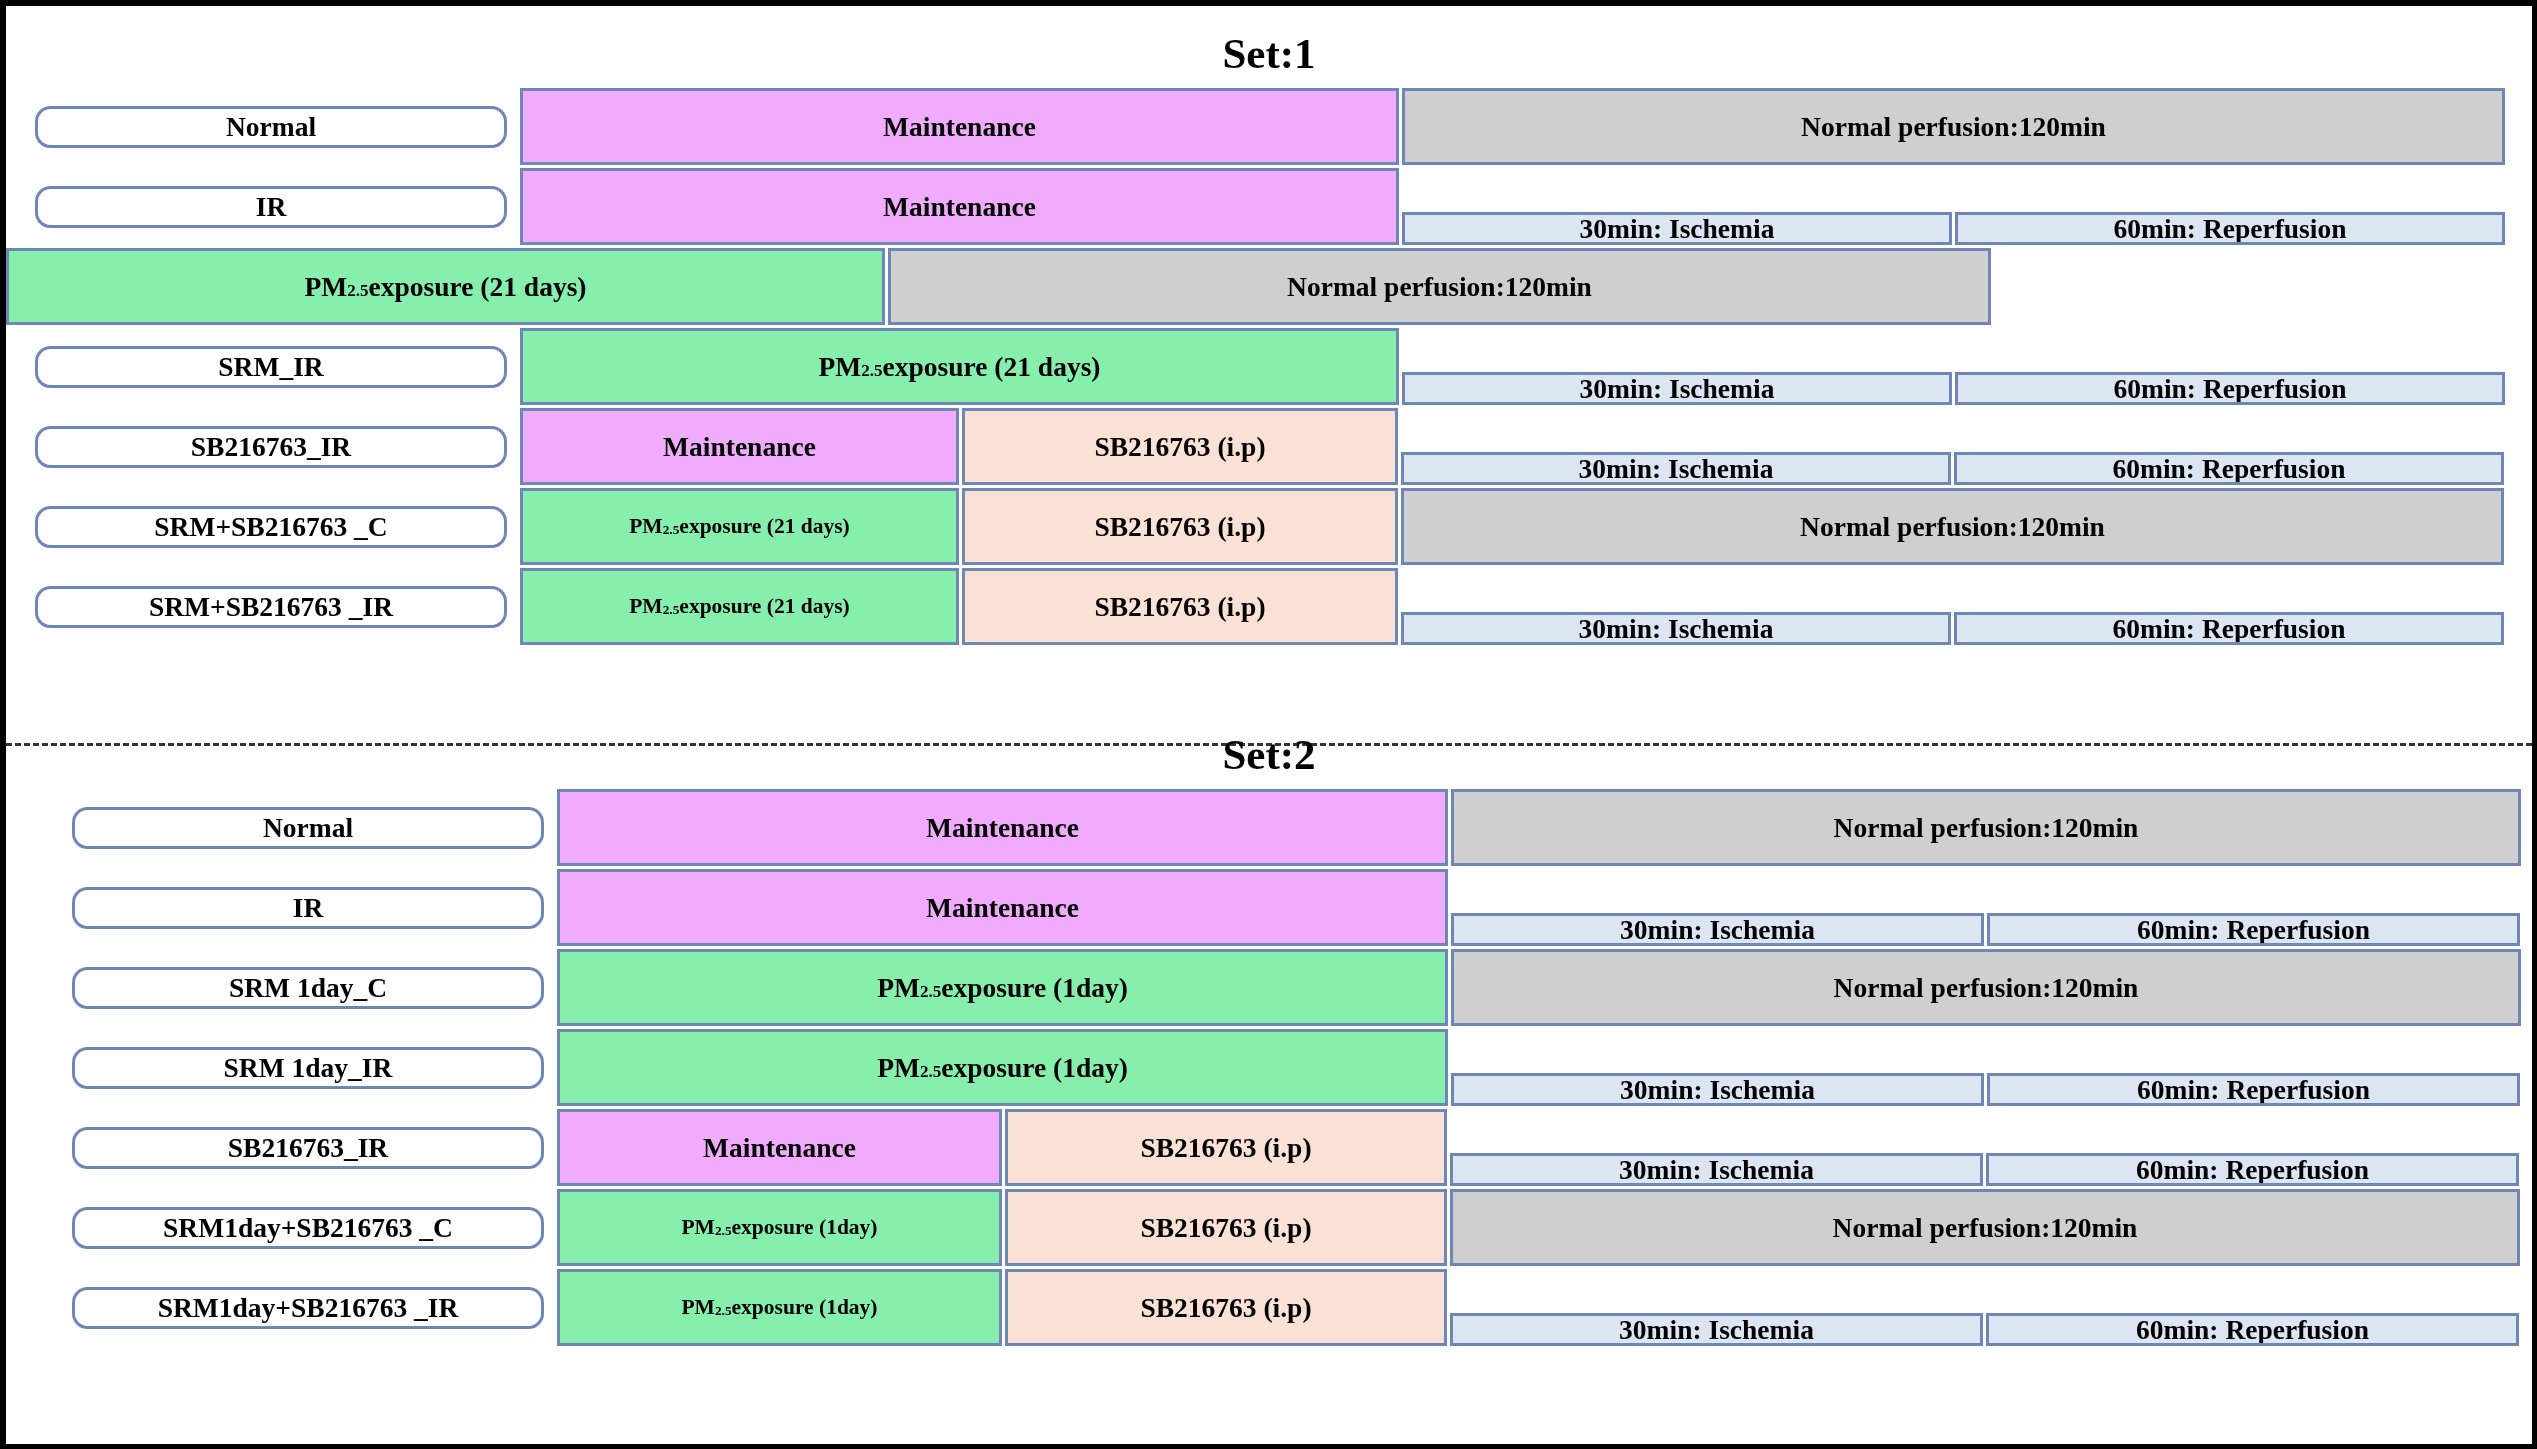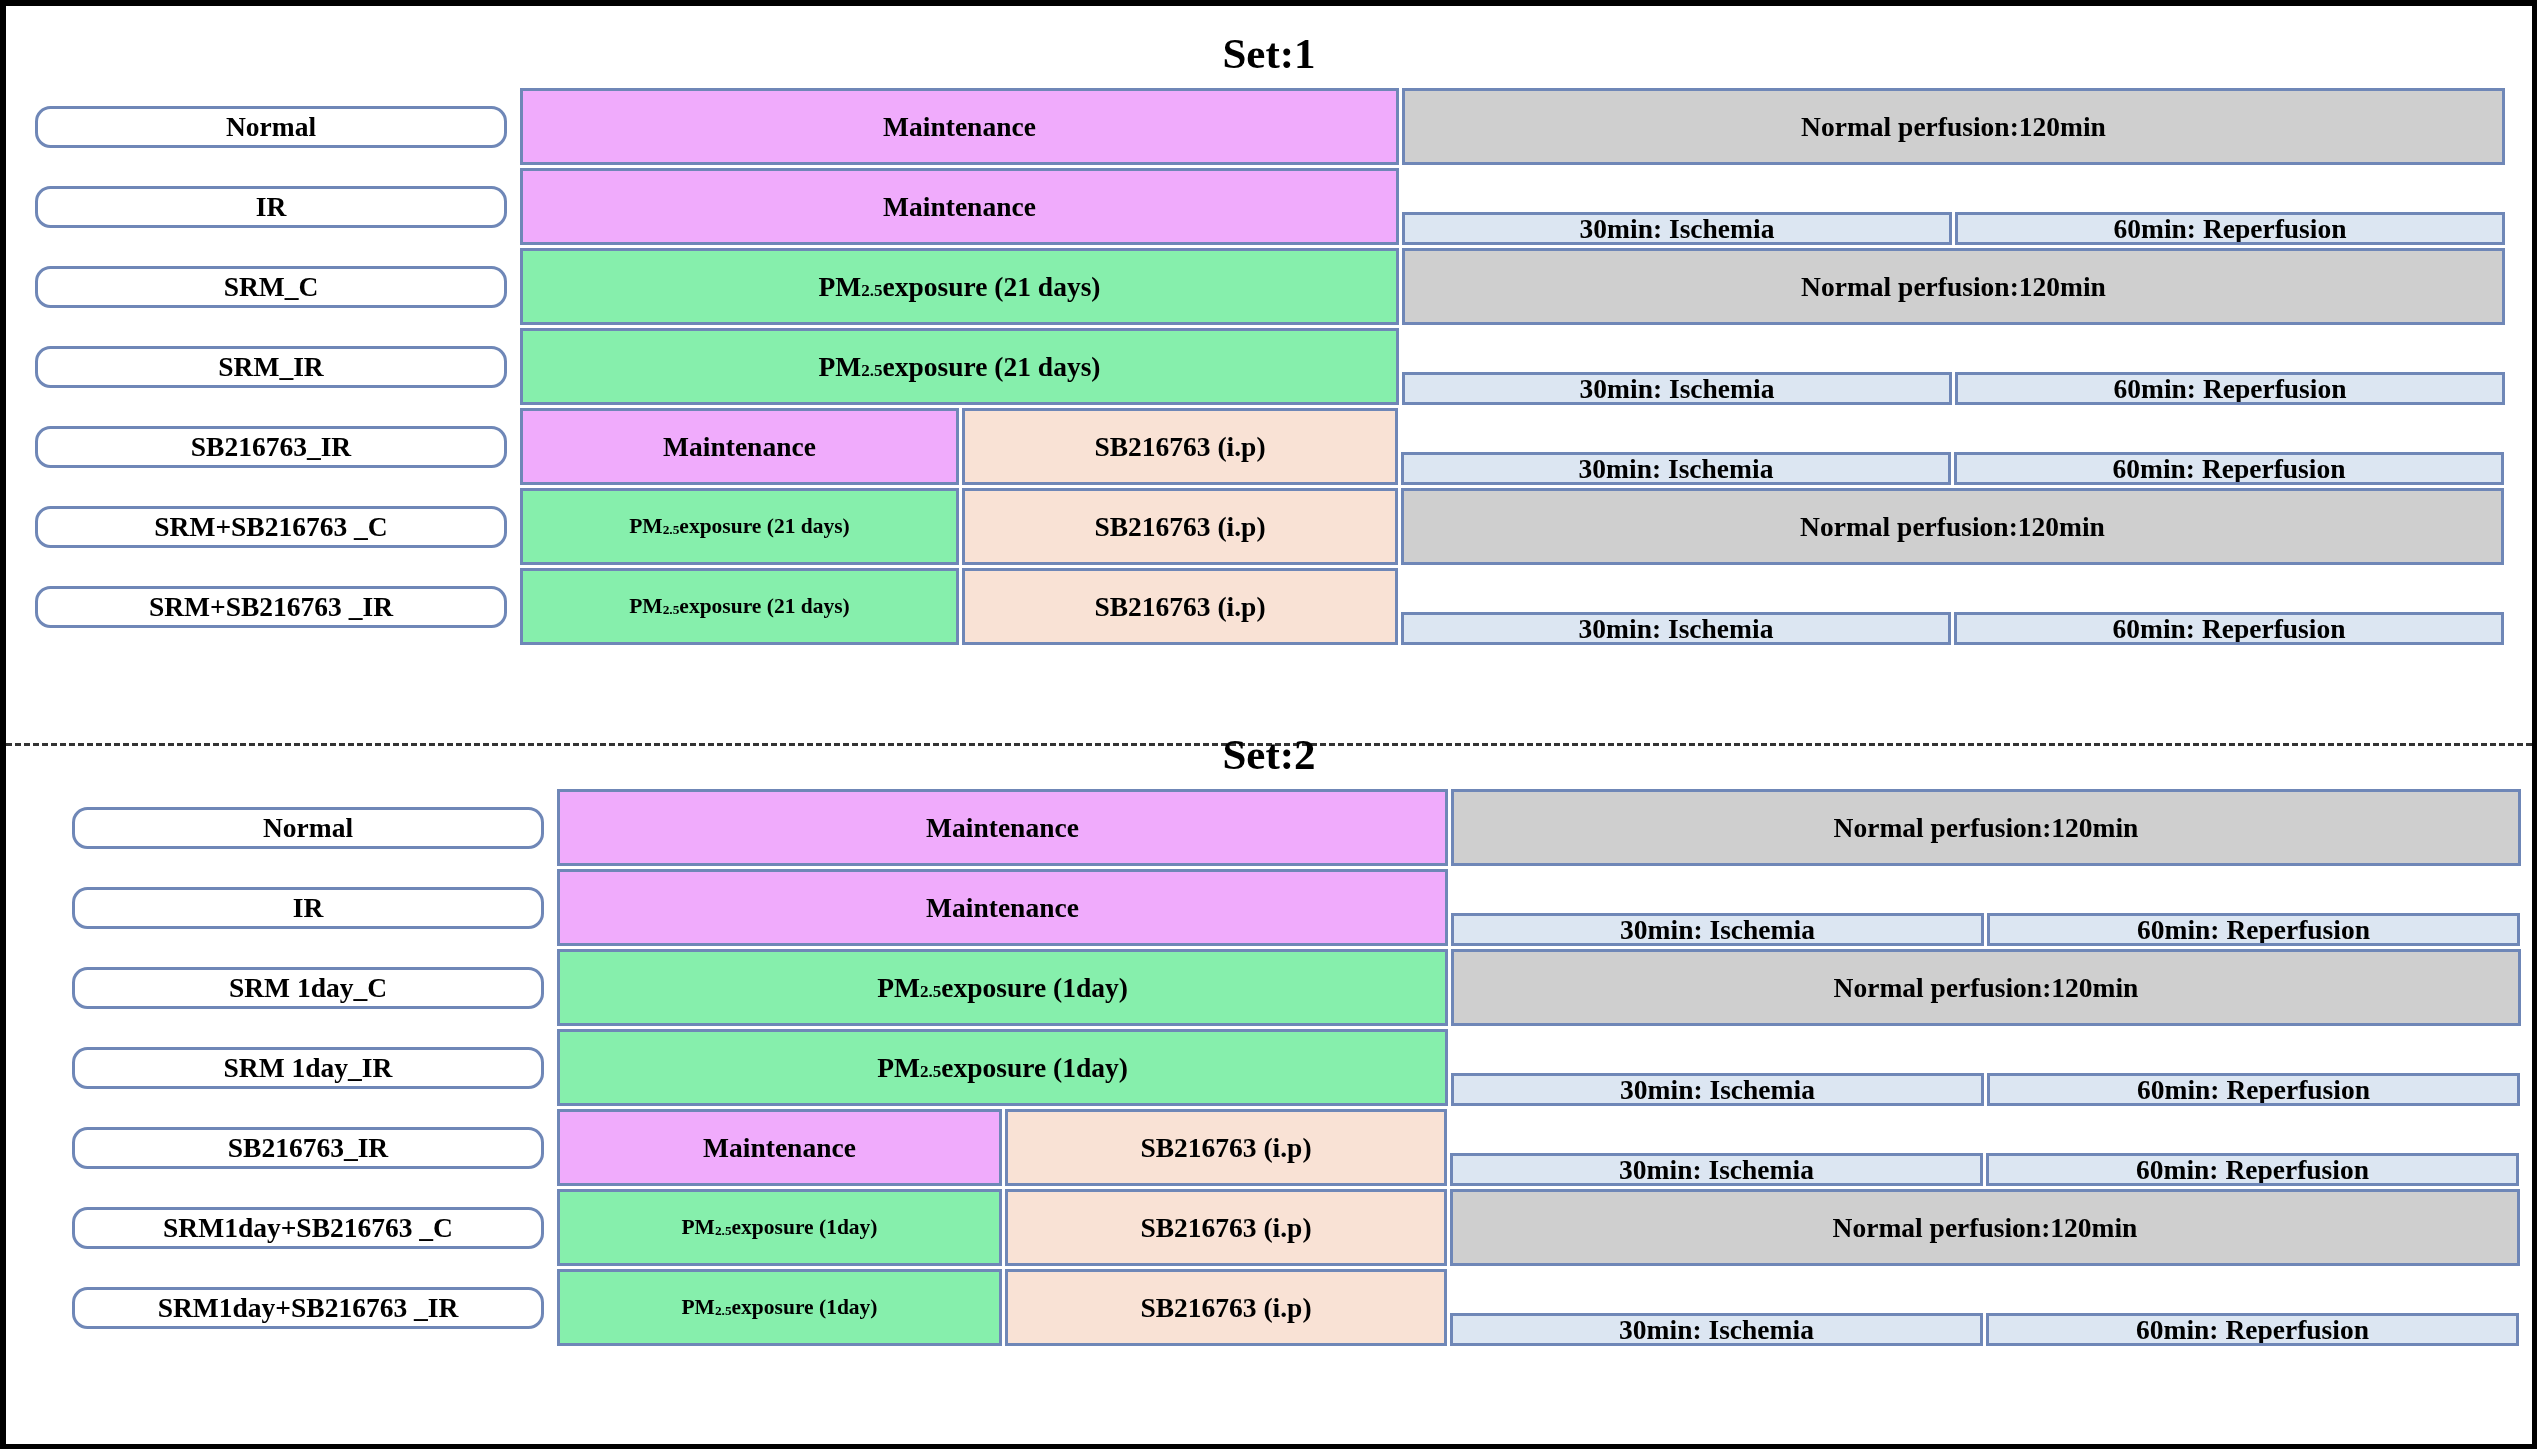--- a/index.html
+++ b/index.html
@@ -146,21 +146,20 @@
           <div class="cell c-yellow treat-full">Maintenance</div>
           <div class="cell c-gray out-full">Normal perfusion:120min</div>
         </div>
         <div class="proto-row">
           <div class="row-label">IR</div>
           <div class="cell c-yellow treat-full">Maintenance</div>
           <div class="cell c-blue out-half">30min: Ischemia</div>
           <div class="cell c-blue out-half">60min: Reperfusion</div>
         </div>
         <div class="proto-row">
-          <div class="row-label">SRM_C</div>
           <div class="cell c-green treat-full">
             <span>PM</span>
             <sub>2.5</sub>
             <span> exposure (21 days)</span>
           </div>
           <div class="cell c-gray out-full">Normal perfusion:120min</div>
         </div>
         <div class="proto-row">
           <div class="row-label">SRM_IR</div>
           <div class="cell c-green treat-full">

